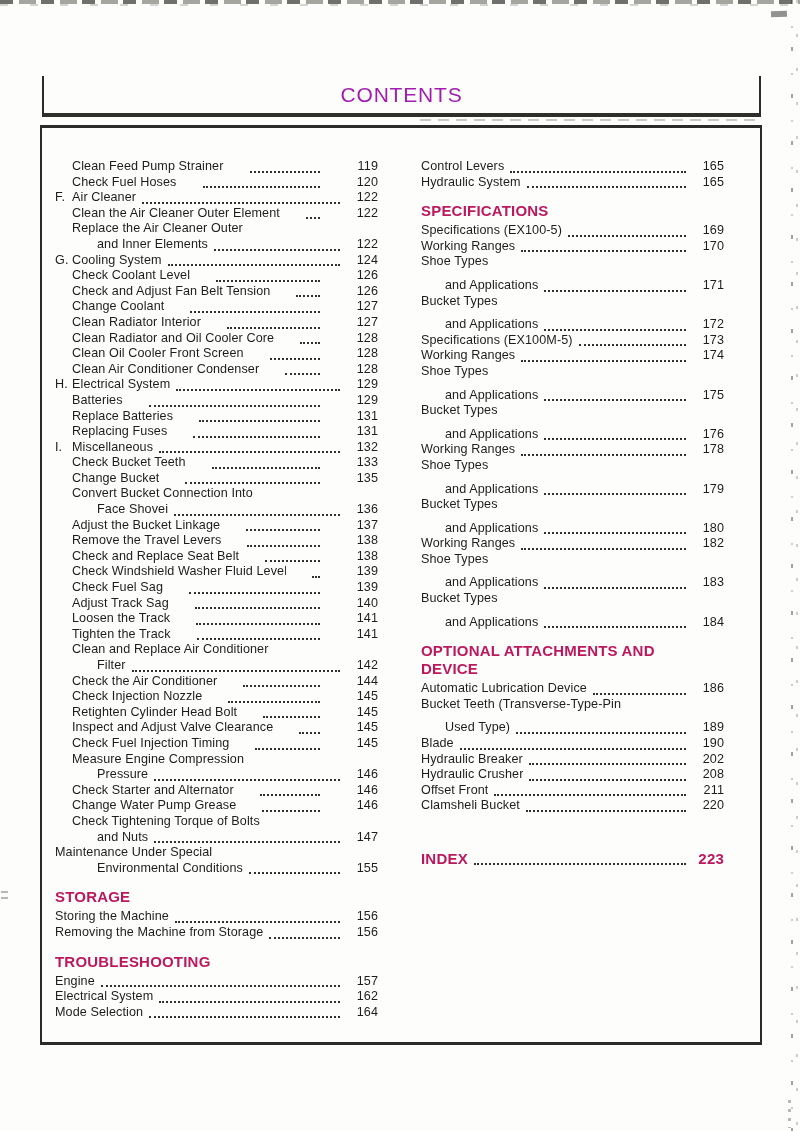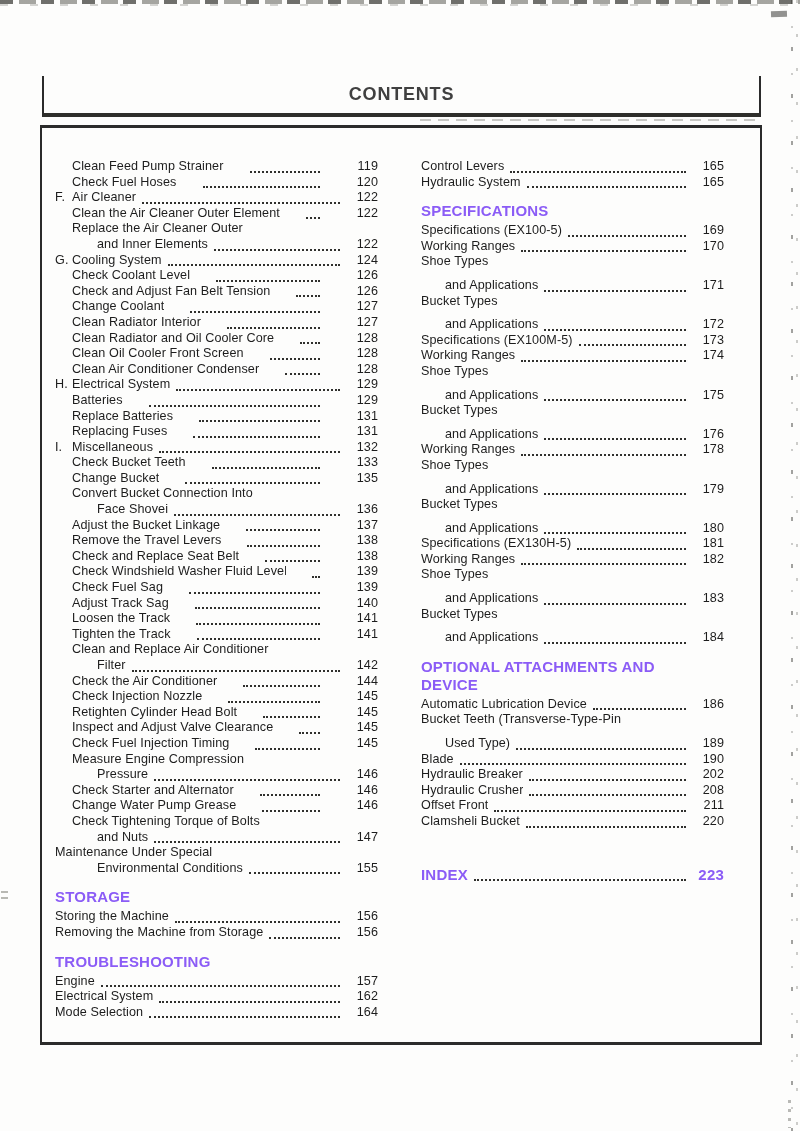--- a/index.html
+++ b/index.html
@@ -63,22 +63,22 @@
   
   .header-box {
     position: absolute; left: 42px; top: 76px; width: 719px; height: 41px;
     border-left: 2px solid #2b2b2b;
     border-right: 2px solid #2b2b2b;
     border-bottom: 4px solid #2e2e2b;
     box-sizing: border-box;
     display: flex; align-items: center; justify-content: center;
   }
   .page-title {
-    font-size: 18px; font-weight: 700; letter-spacing: .8px;
-    color: #404040;
+    font-size: 21px; font-weight: 400; letter-spacing: .8px;
+    color: #a21caf;
   }
 
   
   .contents-box {
     position: absolute; left: 40px; top: 125px; width: 722px; height: 920px;
     border: 2px solid #2b2b2b;
     border-top-width: 3px;
     border-bottom-width: 3px;
     box-sizing: border-box;
     background: transparent;
@@ -103,21 +103,21 @@
     border-bottom: 2px dotted #30302d;
     margin: 0 4px 2px 6px;
     align-self: flex-end;
   }
   .pg { flex: 0 0 34px; text-align: right; }
 
   
   .sec-heading {
     font-weight: 700; font-size: 15px; line-height: 18px;
     letter-spacing: .2px; margin: 12px 0 3px 0;
-    max-width: 280px; color: #8b5cf6;
+    max-width: 280px; color: #be185d;
   }
   .sec-heading.with-page {
     display: flex; align-items: baseline; max-width: none;
     margin-top: 16px; white-space: nowrap;
   }
   .sec-heading.with-page .pg { font-weight: 700; font-size: 15px; margin-top: 20px; }
   .sec-heading.with-page .leader { margin-bottom: 3px; }
 </style>
 </head>
 <body>
@@ -466,25 +466,20 @@
       </div>
       <div class="row ind0">
         <span class="t">Bucket Types</span>
       </div>
       <div class="row ind2">
         <span class="t">and Applications</span>
         <span class="leader"></span>
         <span class="pg">180</span>
       </div>
       <div class="row ind0">
-        <span class="t">Specifications (EX130H-5)</span>
-        <span class="leader"></span>
-        <span class="pg">181</span>
-      </div>
-      <div class="row ind0">
         <span class="t">Working Ranges</span>
         <span class="leader"></span>
         <span class="pg">182</span>
       </div>
       <div class="row ind0">
         <span class="t">Shoe Types</span>
       </div>
       <div class="row ind2">
         <span class="t">and Applications</span>
         <span class="leader"></span>

